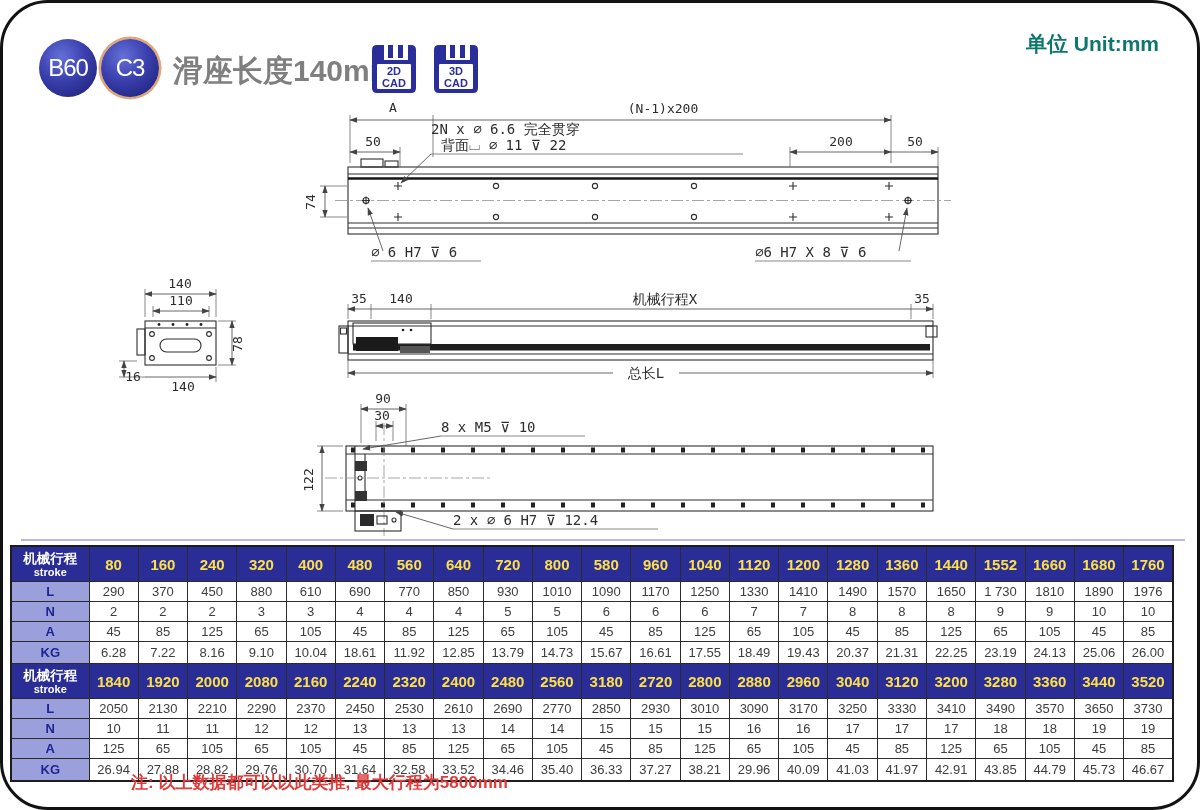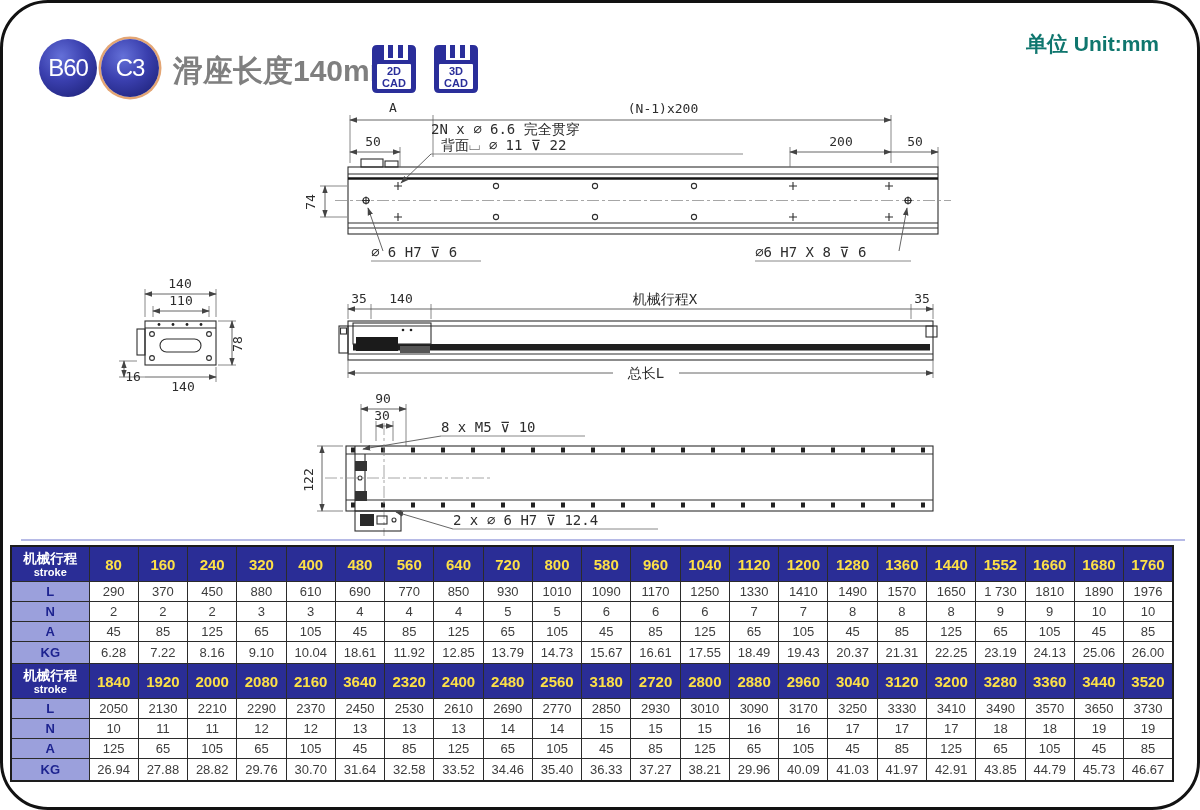--- a/index.html
+++ b/index.html
@@ -382,21 +382,21 @@
           <tr>
             <th class="corner">
               <div class="c1">机械行程</div>
               <div class="c2">stroke</div>
             </th>
             <th class="hval">1840</th>
             <th class="hval">1920</th>
             <th class="hval">2000</th>
             <th class="hval">2080</th>
             <th class="hval">2160</th>
-            <th class="hval">3640</th>
+            <th class="hval">2240</th>
             <th class="hval">2320</th>
             <th class="hval">2400</th>
             <th class="hval">2480</th>
             <th class="hval">2560</th>
             <th class="hval">3180</th>
             <th class="hval">2720</th>
             <th class="hval">2800</th>
             <th class="hval">2880</th>
             <th class="hval">2960</th>
             <th class="hval">3040</th>
@@ -504,14 +504,15 @@
             <td class="dval">42.91</td>
             <td class="dval">43.85</td>
             <td class="dval">44.79</td>
             <td class="dval">45.73</td>
             <td class="dval">46.67</td>
           </tr>
         </tbody>
     </table>
   </div>
 
+  <div class="note">注: 以上数据都可以以此类推, 最大行程为5800mm</div>
 
 </div>
 
 </body></html>

